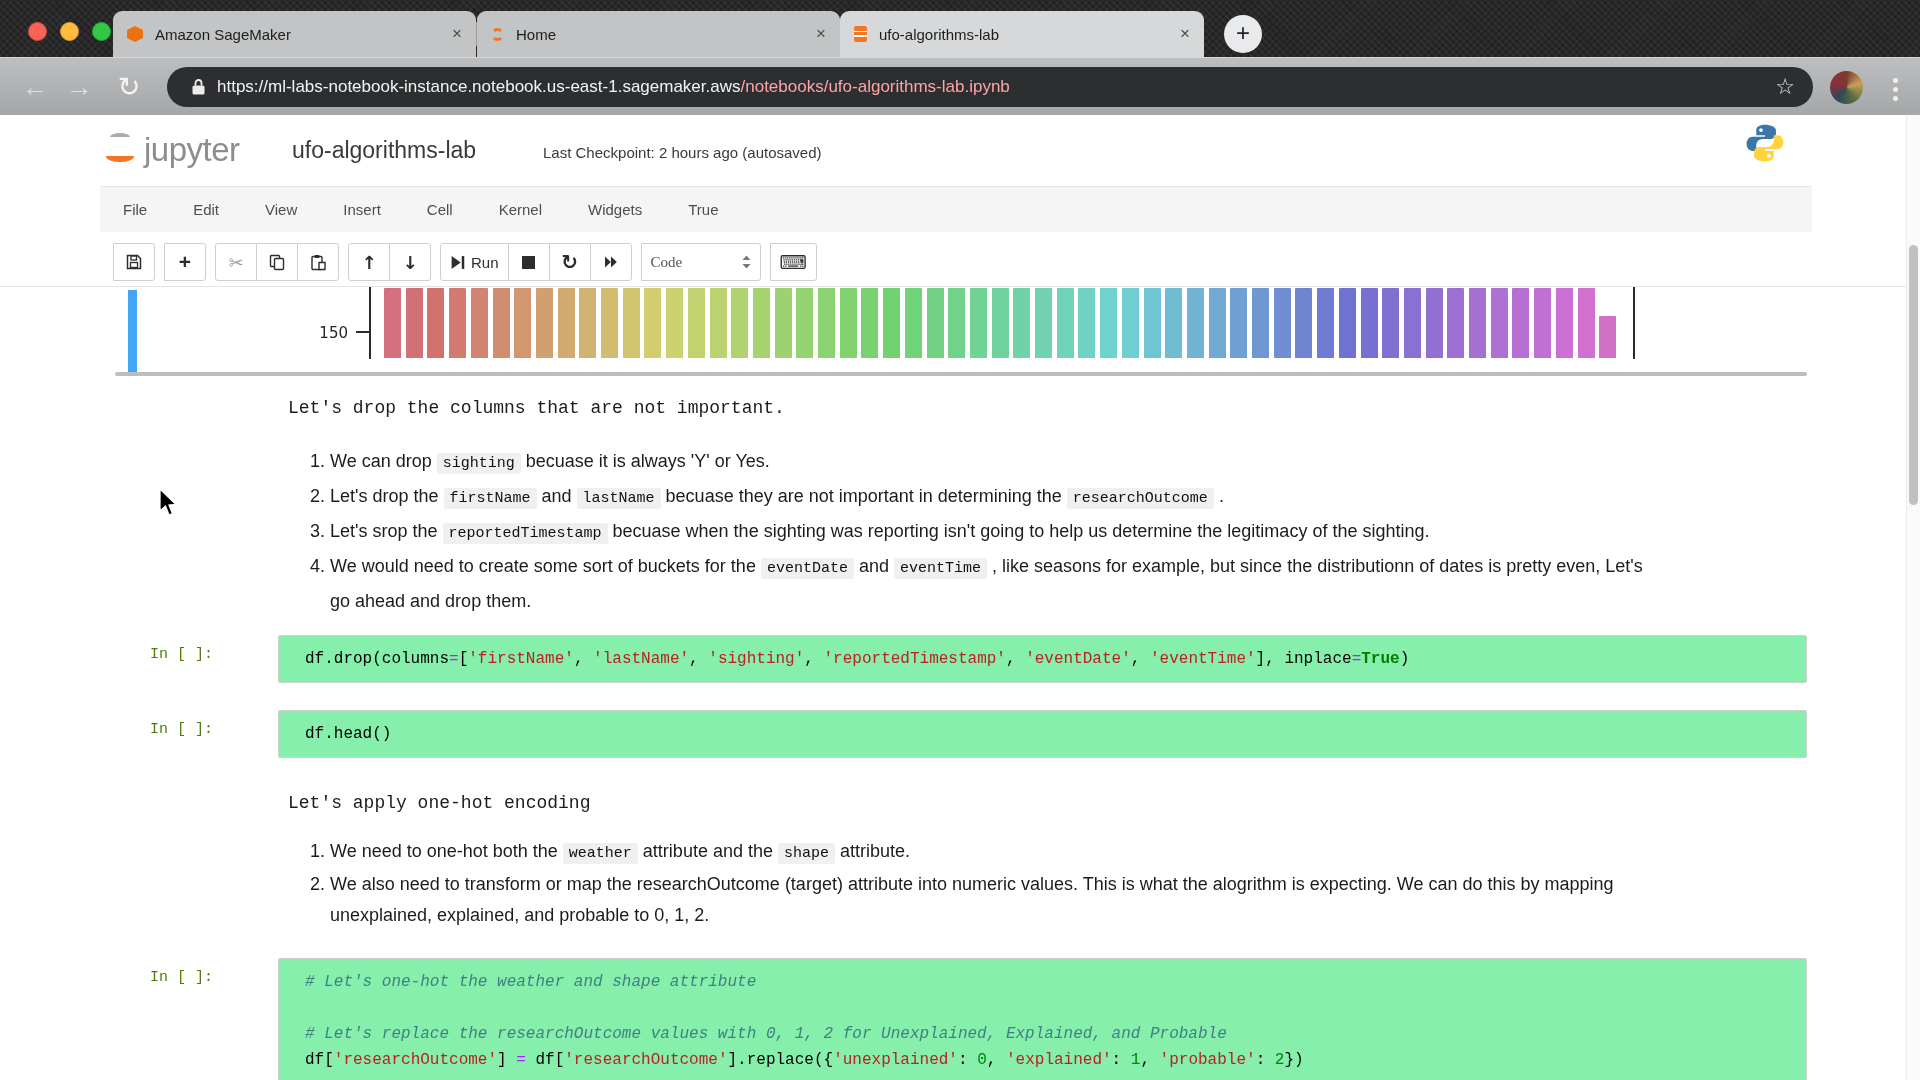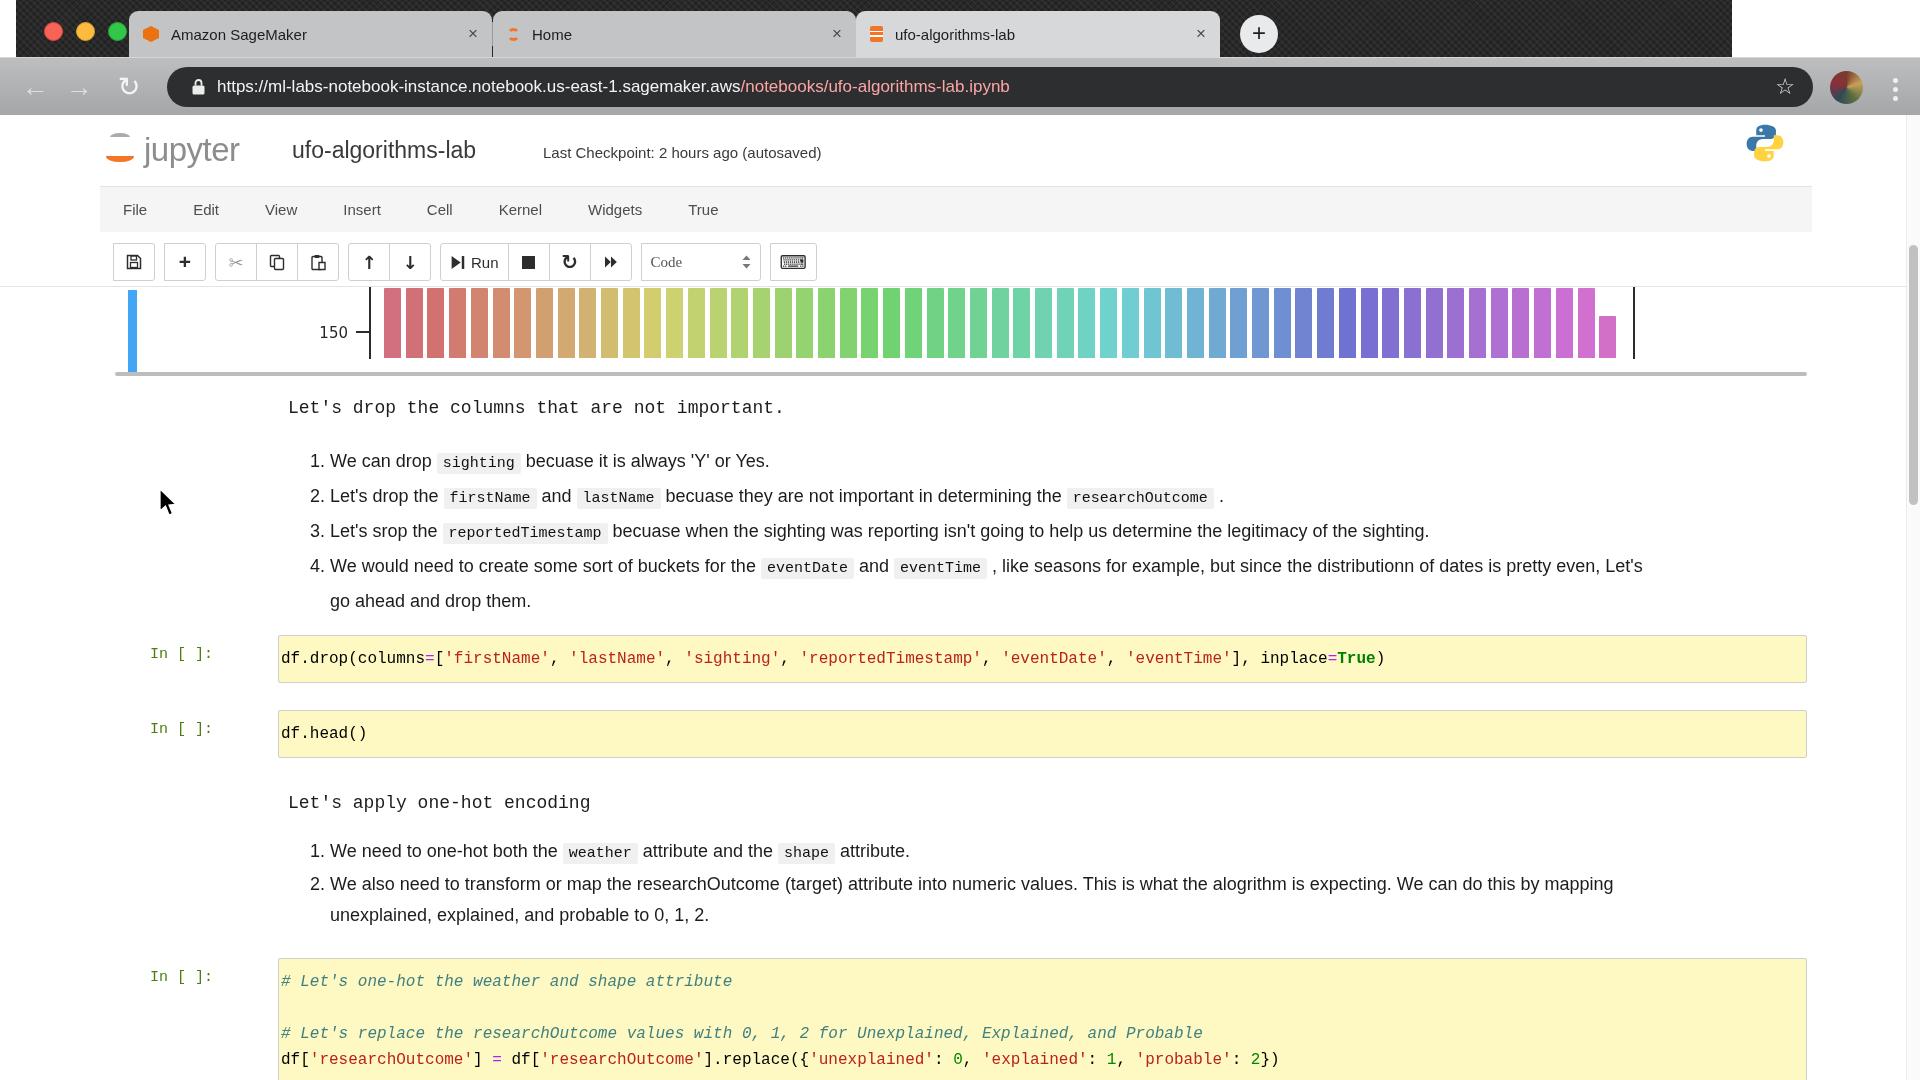--- a/index.html
+++ b/index.html
@@ -1,21 +1,21 @@
 <!DOCTYPE html>
 <html><head>
 <meta charset="utf-8">
 <style>
   html,body{margin:0;padding:0;background:#fff;}
   .stage{position:relative;width:1920px;height:1080px;overflow:hidden;
          font-family:"Liberation Sans",sans-serif;background:#fff;}
   .abs{position:absolute;}
 
   
-  .tabstrip{left:16px;top:0;width:1716px;height:57px;background:#282828;
+  .tabstrip{left:0;top:0;width:1920px;height:57px;background:#282828;
     background-image:repeating-linear-gradient(45deg,rgba(255,255,255,.045) 0 2px,transparent 2px 5px),
                      repeating-linear-gradient(-45deg,rgba(0,0,0,.18) 0 2px,transparent 2px 5px);}
   .light{position:absolute;top:22px;width:17px;height:17px;border-radius:50%;}
   .tab{position:absolute;top:11px;height:46px;border-radius:9px 9px 0 0;display:flex;align-items:center;
        padding:0 14px;box-sizing:border-box;}
   .tab.inactive{background:#c2c4c6;}
   .tab.active{background:#d6d8d9;z-index:2;}
   .tab-label{font-size:15px;color:#1d1d1d;margin-left:12px;white-space:nowrap;overflow:hidden;flex:1;}
   .tab-close{font-size:17px;color:#4c4c4c;margin-left:10px;}
   .tab-sep{position:absolute;top:22px;width:1px;height:24px;background:#9a9a9a;z-index:3;}
@@ -95,22 +95,22 @@
   .cell-md{position:absolute;left:288px;width:1372px;color:#1c1c1c;font-size:18px;}
   .cell-md p{margin:0;line-height:26px;font-family:Liberation Mono, monospace;}
   .cell-md ol{margin:0;padding-left:42px;}
   .cell-md li{line-height:32px;}
   .md-ol2 li{line-height:31px;}
   .md-code{font-family:"Liberation Mono","DejaVu Sans Mono",monospace;font-size:15px;background:#f0f0f0;
            padding:2px 6px;border-radius:2px;color:#111;}
 
   .prompt{position:absolute;left:150px;width:122px;color:#4d7c0f;
           font-family:"Liberation Mono","DejaVu Sans Mono",monospace;font-size:15px;}
-  .input-box{position:absolute;left:278px;width:1529px;background:#fef9c3;border:1px solid #cfcfcf;
-             border-radius:2px;box-sizing:border-box;padding:10px 2px;}
+  .input-box{position:absolute;left:278px;width:1529px;background:#86efac;border:1px solid #cfcfcf;
+             border-radius:2px;box-sizing:border-box;padding:10px 26px;}
   .code-line{font-family:"Liberation Mono","DejaVu Sans Mono",monospace;font-size:16px;line-height:26px;
              white-space:pre;color:#000;}
   .tok-p{color:#000;}
   .tok-o{color:#aa22ff;}
   .tok-s{color:#ba2121;}
   .tok-k{color:#008000;font-weight:bold;}
   .tok-n{color:#080;}
   .tok-m{color:#408080;font-style:italic;}
 
   

